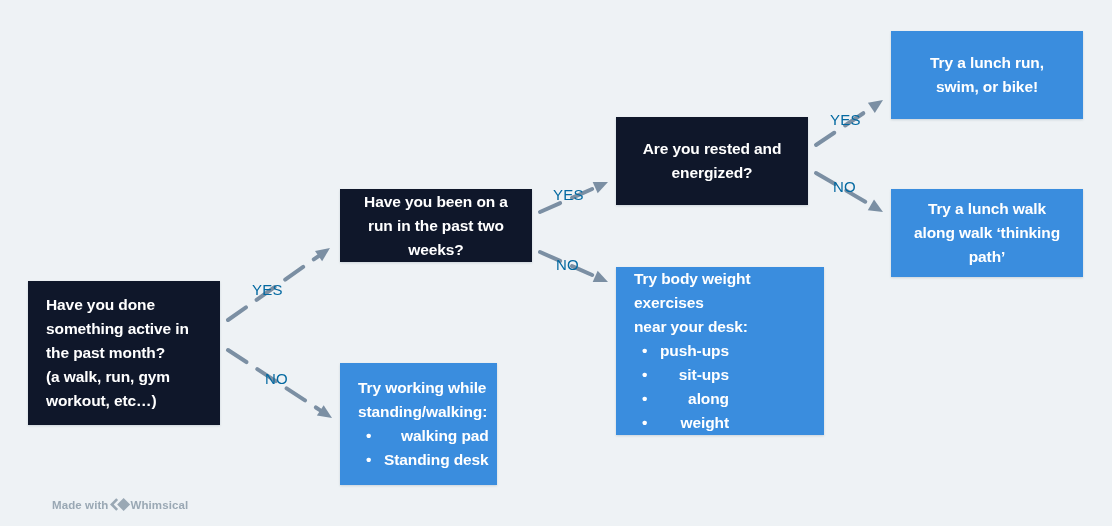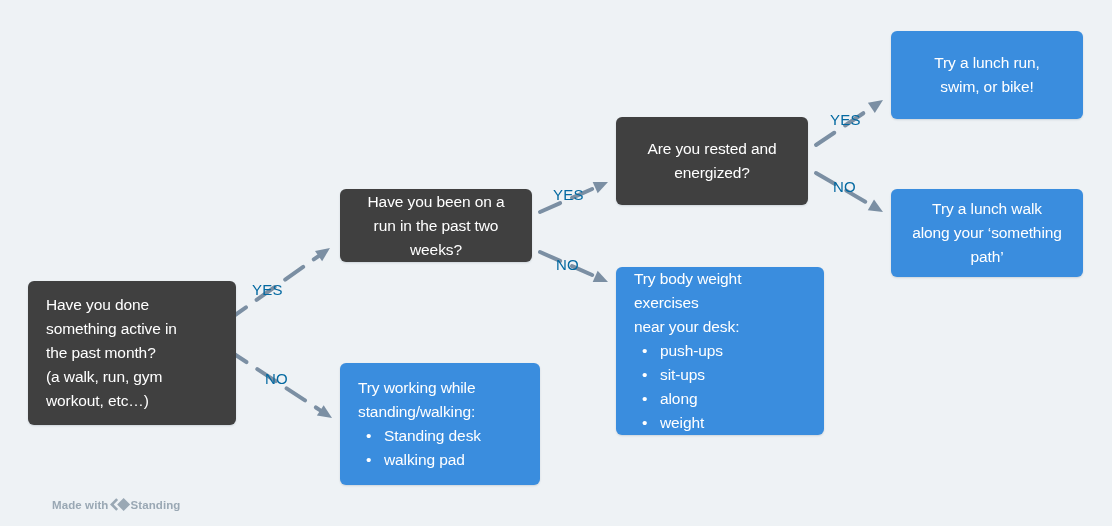--- a/index.html
+++ b/index.html
@@ -19,45 +19,46 @@
     position: absolute;
     left: 0;
     top: 0;
     width: 1112px;
     height: 526px;
     pointer-events: none;
   }
   .node {
     position: absolute;
     box-sizing: border-box;
-    border-radius: 6px;
+    border-radius: 0;
     color: #ffffff;
-    font-weight: normal;
+    font-weight: bold;
     font-size: 15.5px;
     line-height: 24px;
     letter-spacing: -0.1px;
     box-shadow: 0 1px 2px rgba(40,60,80,0.16);
     padding: 14px 18px;
     display: flex;
     flex-direction: column;
     justify-content: center;
   }
-  .node.green { background: #404040; }
+  .node.green { background: #0f172a; }
   .node.blue  { background: #3a8dde; }
   .node.center { text-align: center; align-items: center; }
   .node.left   { text-align: left; align-items: flex-start; }
   .node .title { white-space: pre-line; }
   .node ul {
     margin: 0;
     padding: 0 0 0 26px;
     list-style: none;
   }
   .node ul li {
     position: relative;
     white-space: nowrap;
+    text-align: right;
   }
   .node ul li::before {
     content: "•";
     position: absolute;
     left: -18px;
     top: 0;
   }
   .edge-label {
     position: absolute;
     font-family: "Liberation Sans", sans-serif;
@@ -107,21 +108,21 @@
         <line x1="816" y1="145" x2="871.3780511083855" y2="107.80578656899482" stroke="#7b8fa3" stroke-width="4" stroke-linecap="round" stroke-dasharray="22 13"></line>
         <path d="M 883 100 L 874.8348994460832 112.95264964956696 L 867.9212027706878 102.65892348842267 Z" fill="#7b8fa3"></path>
       </g>
       <g>
         <line x1="816" y1="173" x2="870.9005507475349" y2="204.95703700229643" stroke="#7b8fa3" stroke-width="4" stroke-linecap="round" stroke-dasharray="22 13"></line>
         <path d="M 883 212 L 867.7815242771234 210.31536452838813 L 874.0195772179464 199.59870947620473 Z" fill="#7b8fa3"></path>
       </g>
     </svg>
 
   <div id="node-layer">
-      <div class="node green left" style="left: 28px; top: 281px; width: 208px; height: 144px;">
+      <div class="node green left" style="left: 28px; top: 281px; width: 192px; height: 144px;">
         <div class="title">Have you done
 something active in
 the past month?
 (a walk, run, gym
 workout, etc…)</div>
       </div>
       <div class="node green center" style="left: 340px; top: 189px; width: 192px; height: 73px;">
         <div class="title">Have you been on a
 run in the past two
 weeks?</div>
@@ -129,54 +130,54 @@
       <div class="node green center" style="left: 616px; top: 117px; width: 192px; height: 88px;">
         <div class="title">Are you rested and
 energized?</div>
       </div>
       <div class="node blue center" style="left: 891px; top: 31px; width: 192px; height: 88px;">
         <div class="title">Try a lunch run,
 swim, or bike!</div>
       </div>
       <div class="node blue center" style="left: 891px; top: 189px; width: 192px; height: 88px;">
         <div class="title">Try a lunch walk
-along your ‘something
+along walk ‘thinking
 path’</div>
       </div>
       <div class="node blue left" style="left: 616px; top: 267px; width: 208px; height: 168px;">
         <div class="title">Try body weight exercises
 near your desk:</div>
         <ul>
           <li>push-ups</li>
           <li>sit-ups</li>
           <li>along</li>
           <li>weight</li>
         </ul>
       </div>
-      <div class="node blue left" style="left: 340px; top: 363px; width: 200px; height: 122px;">
+      <div class="node blue left" style="left: 340px; top: 363px; width: 157px; height: 122px;">
         <div class="title">Try working while
 standing/walking:</div>
         <ul>
+          <li>walking pad</li>
           <li>Standing desk</li>
-          <li>walking pad</li>
         </ul>
       </div>
     </div>
 
   <div id="label-layer">
       <div class="edge-label" style="left: 252px; top: 281px;">YES</div>
       <div class="edge-label" style="left: 265px; top: 370px;">NO</div>
       <div class="edge-label" style="left: 553px; top: 186px;">YES</div>
       <div class="edge-label" style="left: 556px; top: 256px;">NO</div>
       <div class="edge-label" style="left: 830px; top: 111px;">YES</div>
       <div class="edge-label" style="left: 833px; top: 178px;">NO</div>
     </div>
 
   <div id="footer">
     <span>Made with</span>
     <svg class="logo" width="22" height="15" viewBox="0 0 22 15" xmlns="http://www.w3.org/2000/svg">
       <path d="M7.2 1.2 L1.0 7.5 L7.2 13.8 L9.1 11.9 L4.7 7.5 L9.1 3.1 Z" fill="#9aa8b4"></path>
       <path d="M14.6 1.0 L21.1 7.5 L14.6 14.0 L8.1 7.5 Z" fill="#9aa8b4"></path>
     </svg>
-    <span>Standing</span>
+    <span>Whimsical</span>
   </div>
 
 </div>
 
 </body></html>

